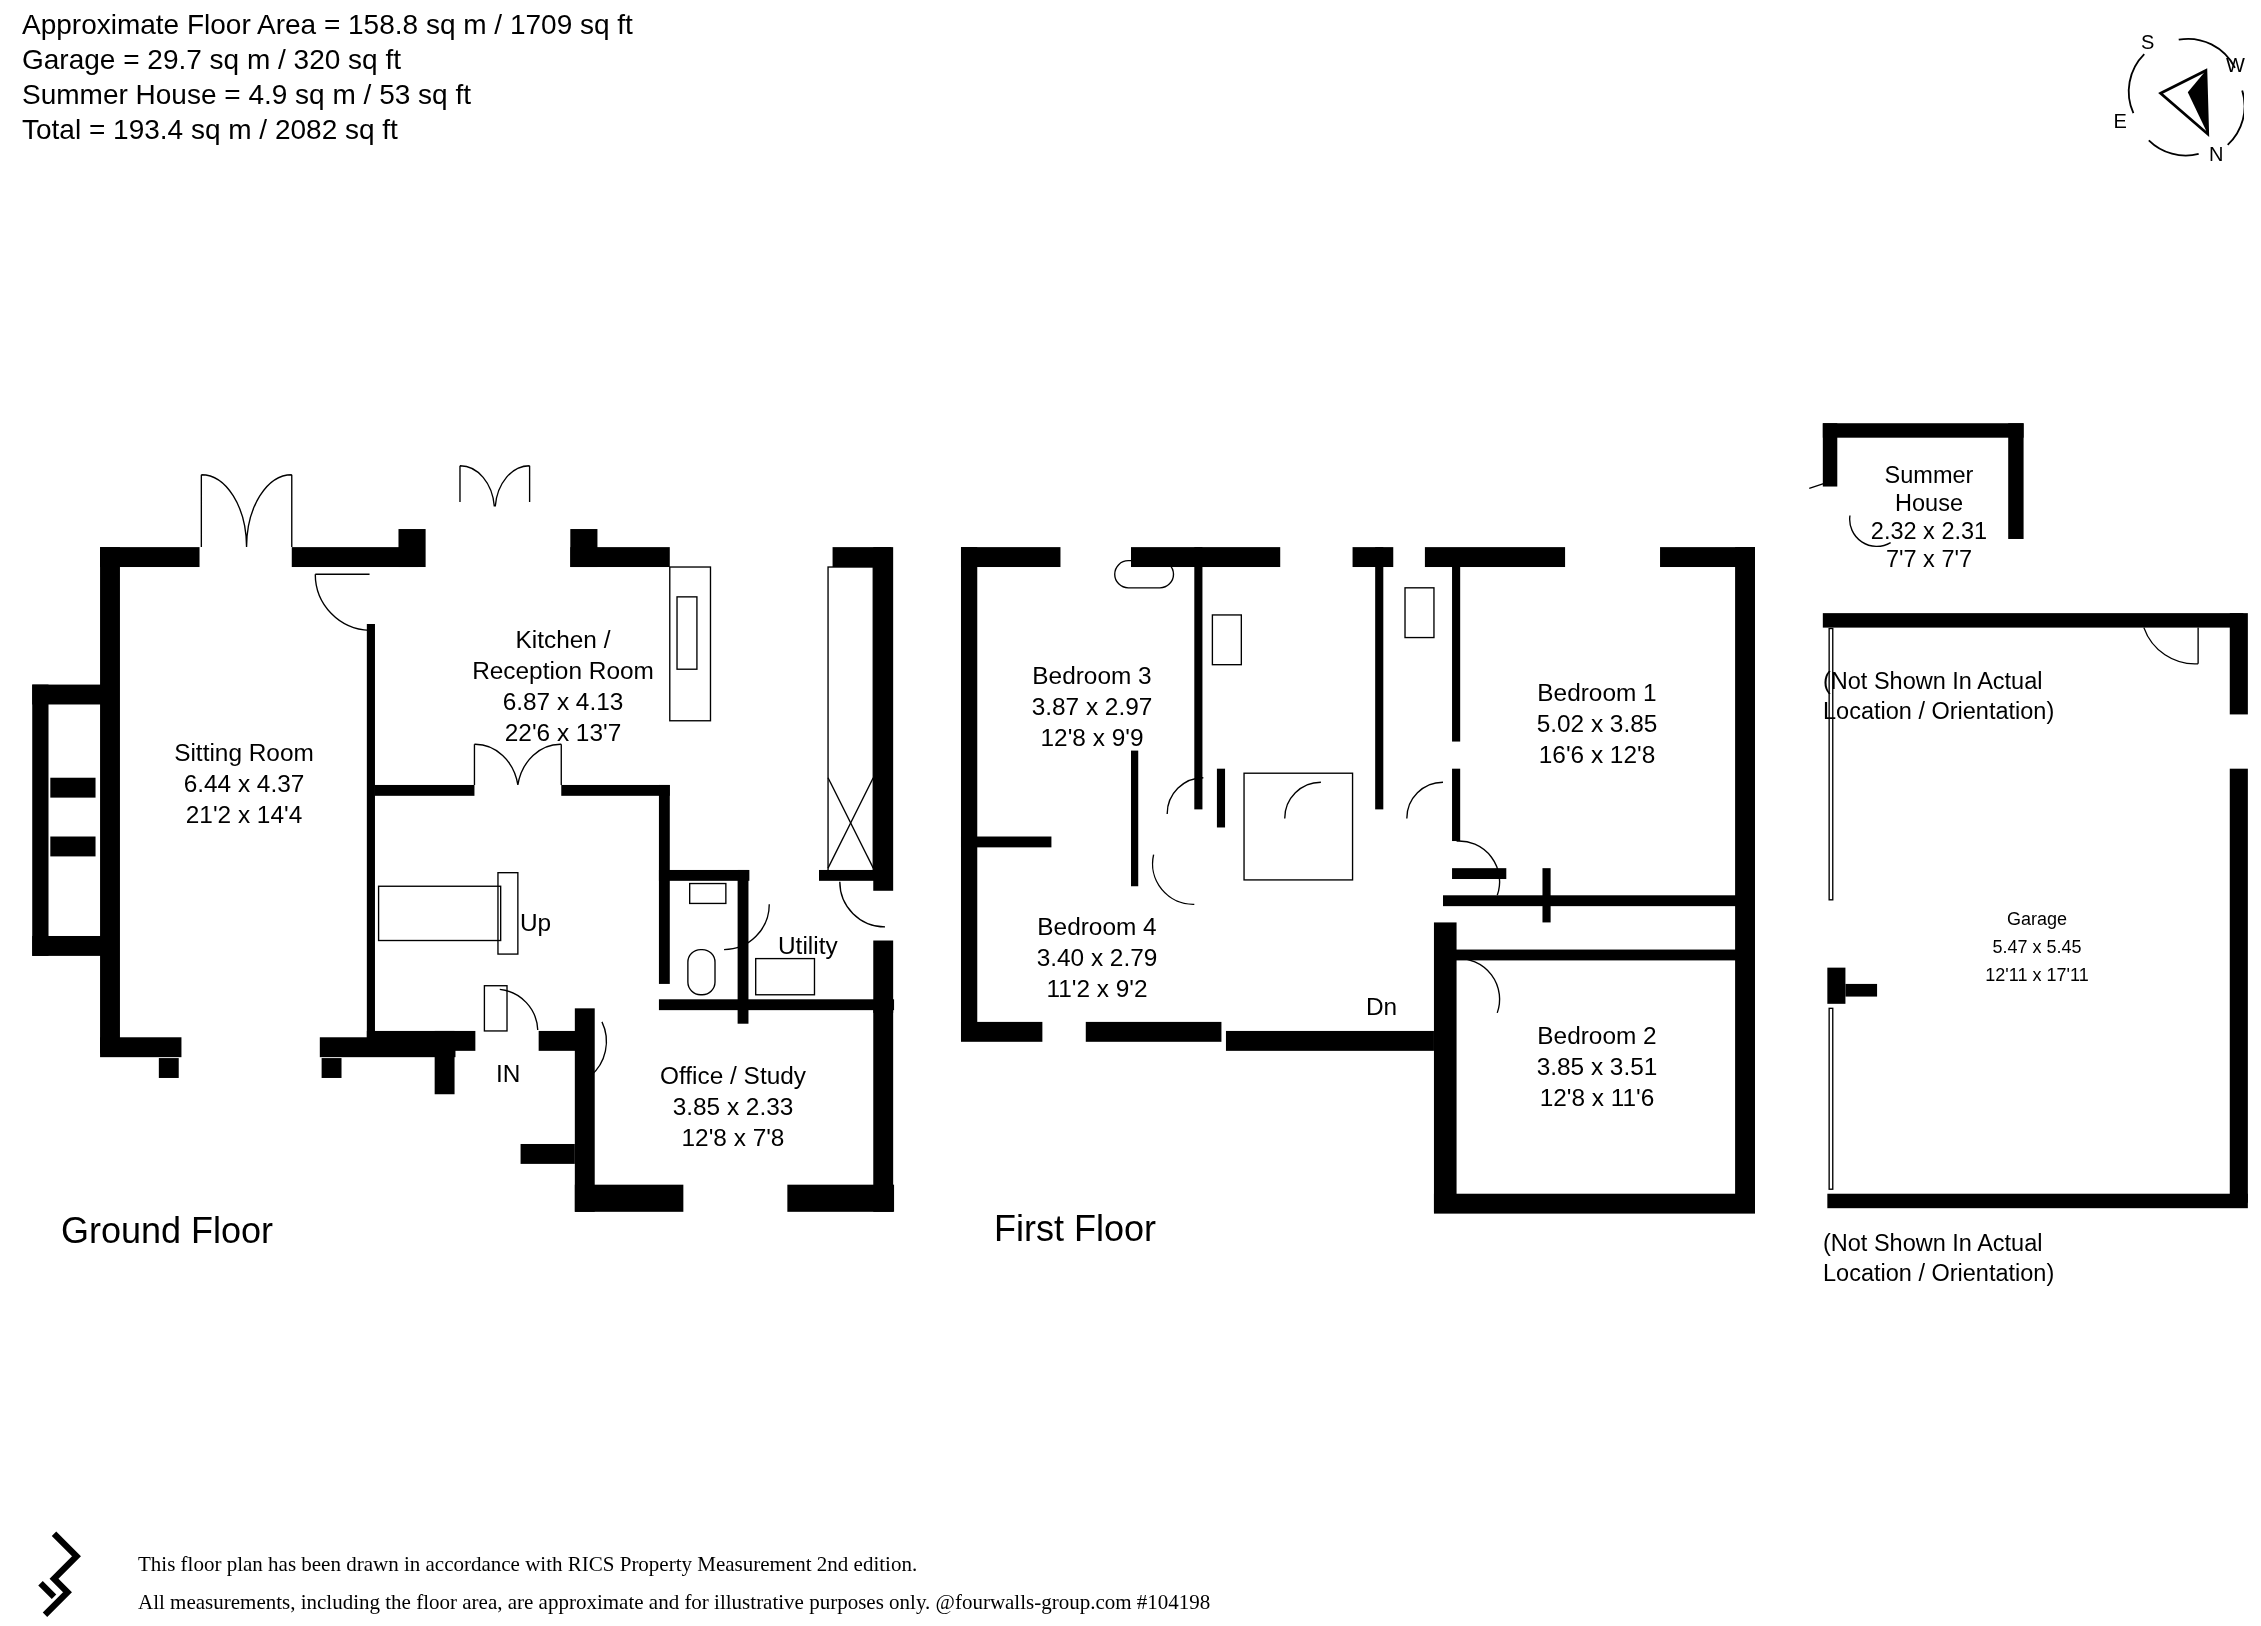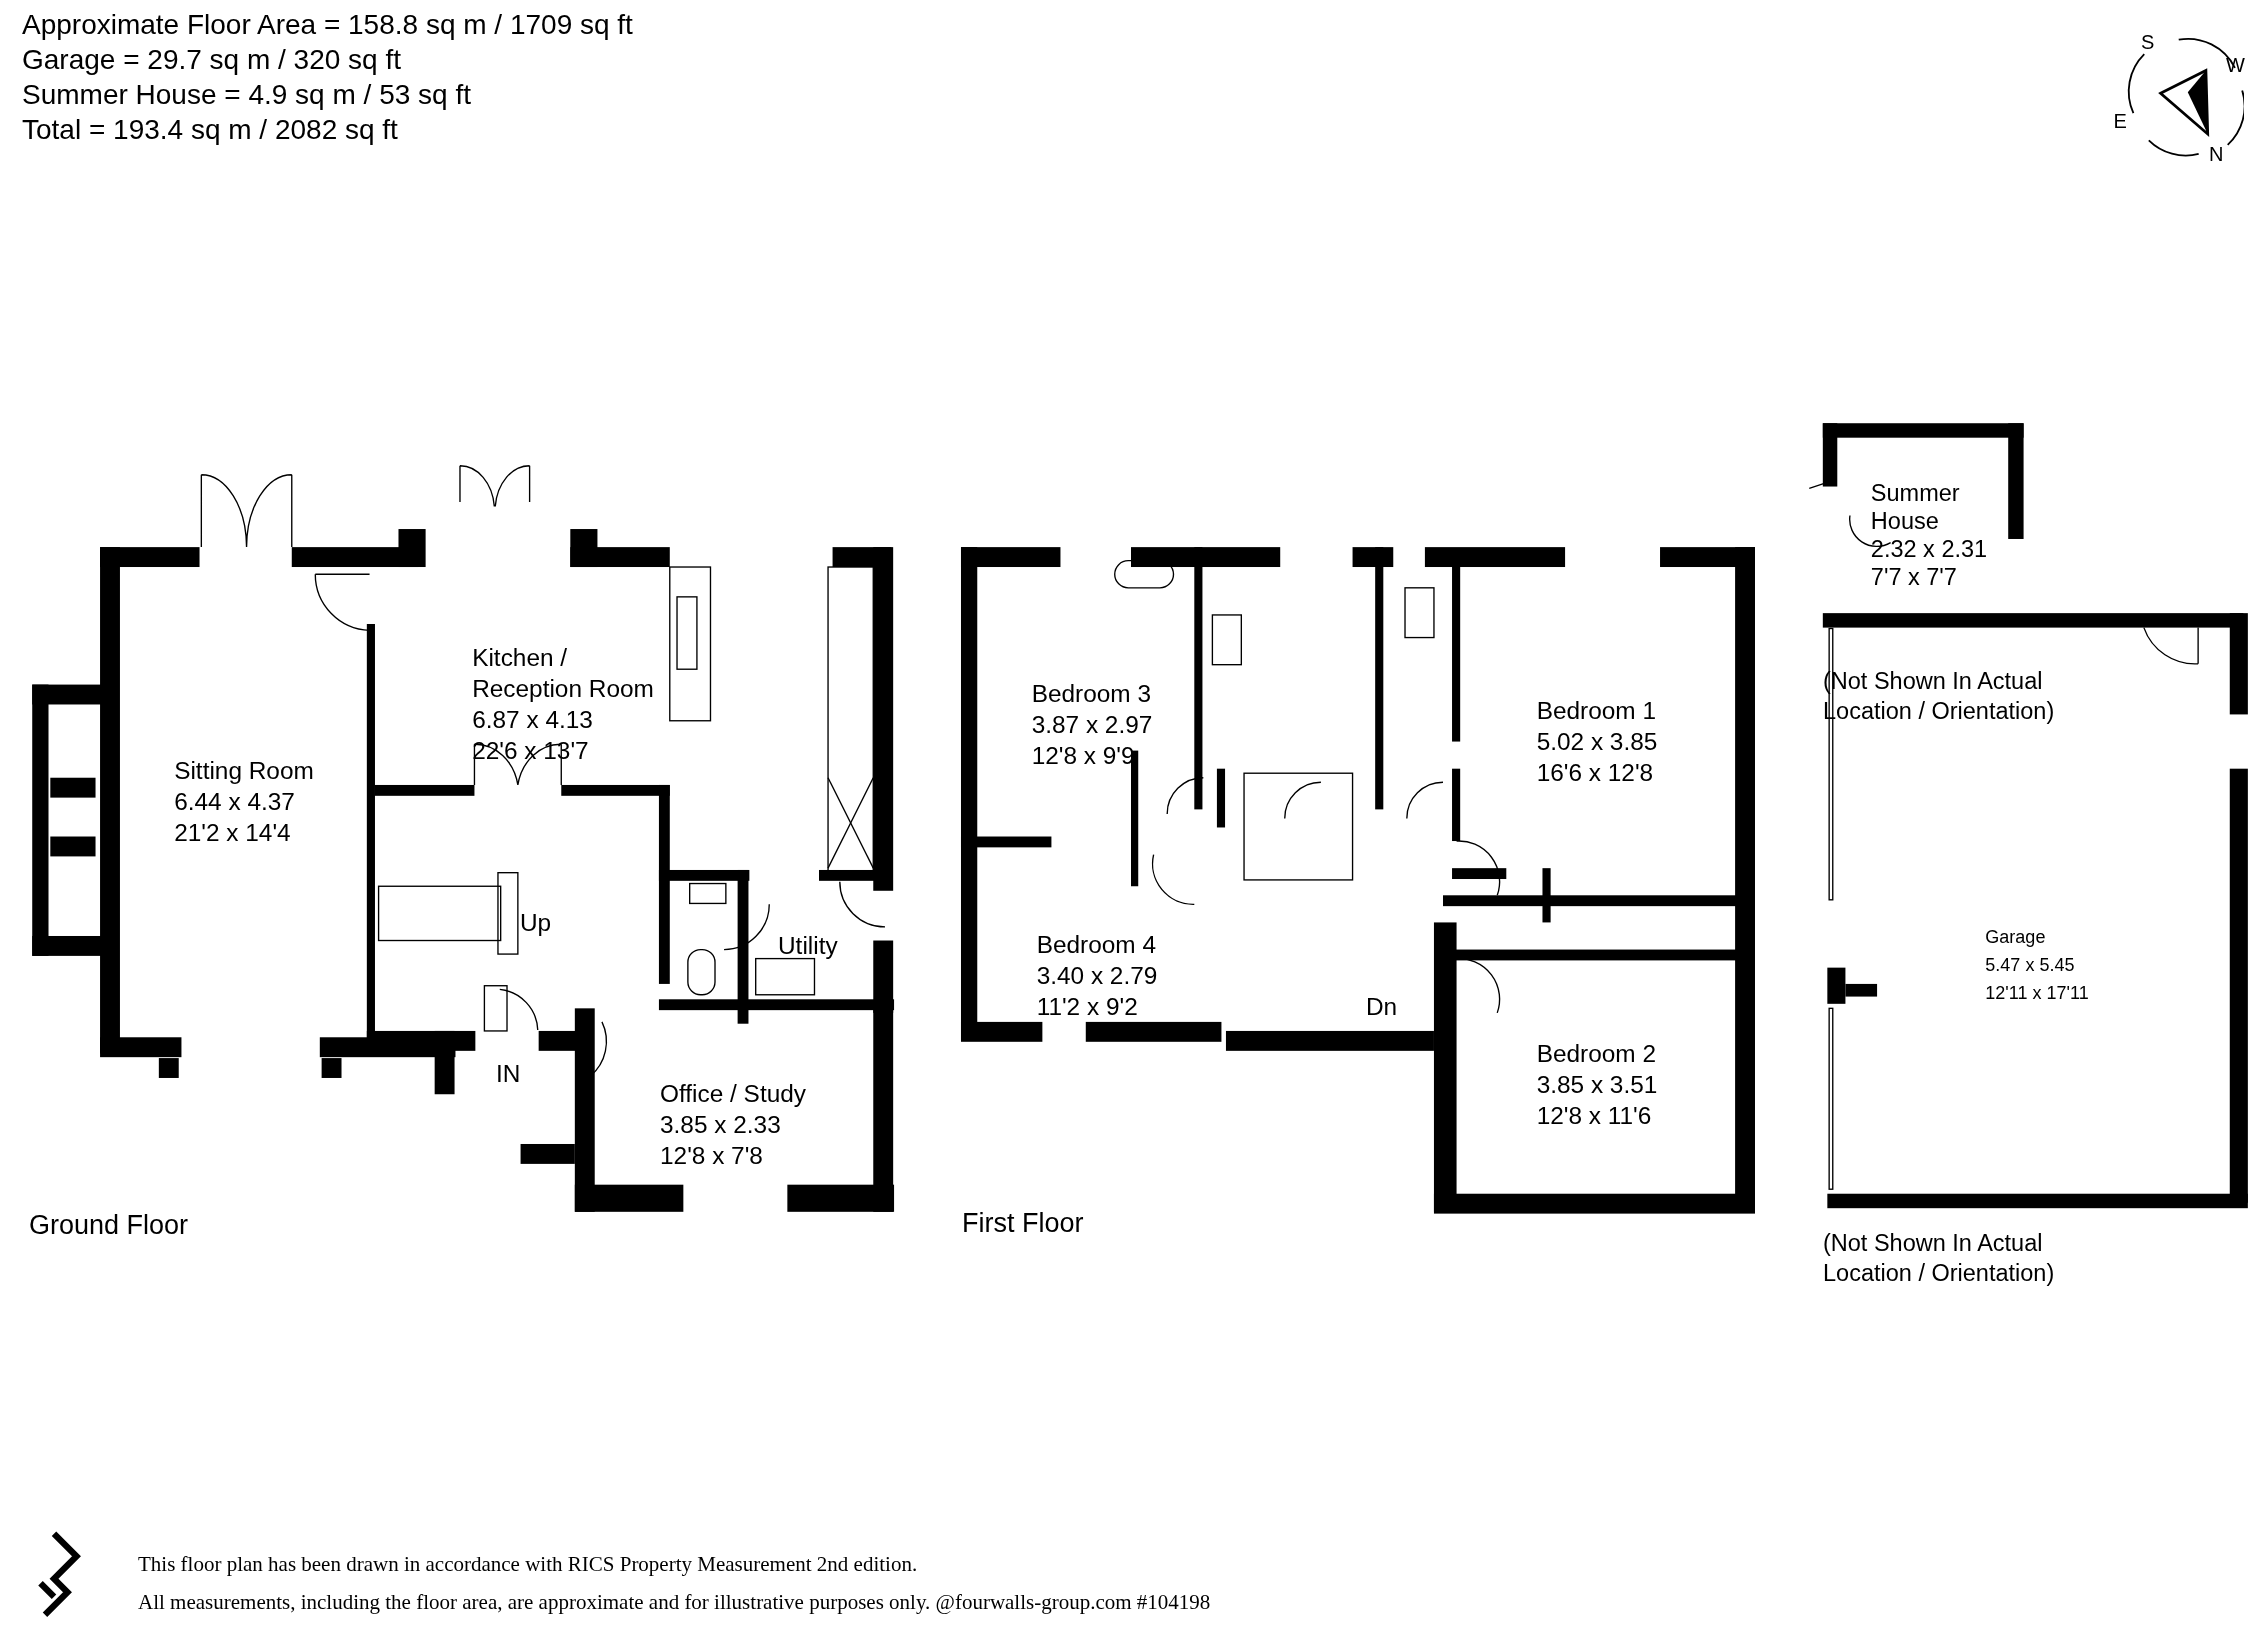--- a/index.html
+++ b/index.html
@@ -1,23 +1,23 @@
 <!DOCTYPE html>
 <html style="font-size:14.5px"><head>
 <meta charset="utf-8">
 <style>
   html, body { margin:0; padding:0; background:#ffffff; }
   body { width:2262px; height:1626px; position:relative; overflow:hidden;
          font-family:"Liberation Sans", sans-serif; color:#000; }
   .summary { position:absolute; left:22px; top:7.2px; font-size:28px; line-height:35px; }
   .summary div { white-space:nowrap; }
   #plan { position:absolute; left:0; top:0; }
-  .lbl { position:absolute; font-size:24.4px; line-height:31px; white-space:nowrap; transform:translateX(-50%);margin-top:18px; }
+  .lbl { position:absolute; text-align:center; font-size:24.4px; line-height:31px; white-space:nowrap; transform:translateX(-50%); }
   .lbl span { display:block; }
-  .floor-title { position:absolute; font-size:27px; white-space:nowrap; }
+  .floor-title { position:absolute; font-size:36px; white-space:nowrap;margin-left:32px; }
   .small { position:absolute; font-size:24.4px; white-space:nowrap; }
   .note { position:absolute; font-size:23.5px; line-height:30px; white-space:nowrap; }
   .footer { position:absolute; left:138px; font-size:21px; white-space:nowrap;font-family:Liberation Serif, serif; }
   .compass { position:absolute; left:2108px; top:27px; width:136px; height:136px; }
   .compass .c { position:absolute; font-size:20px; }
 </style>
 </head>
 <body>
 
 <div class="summary">

